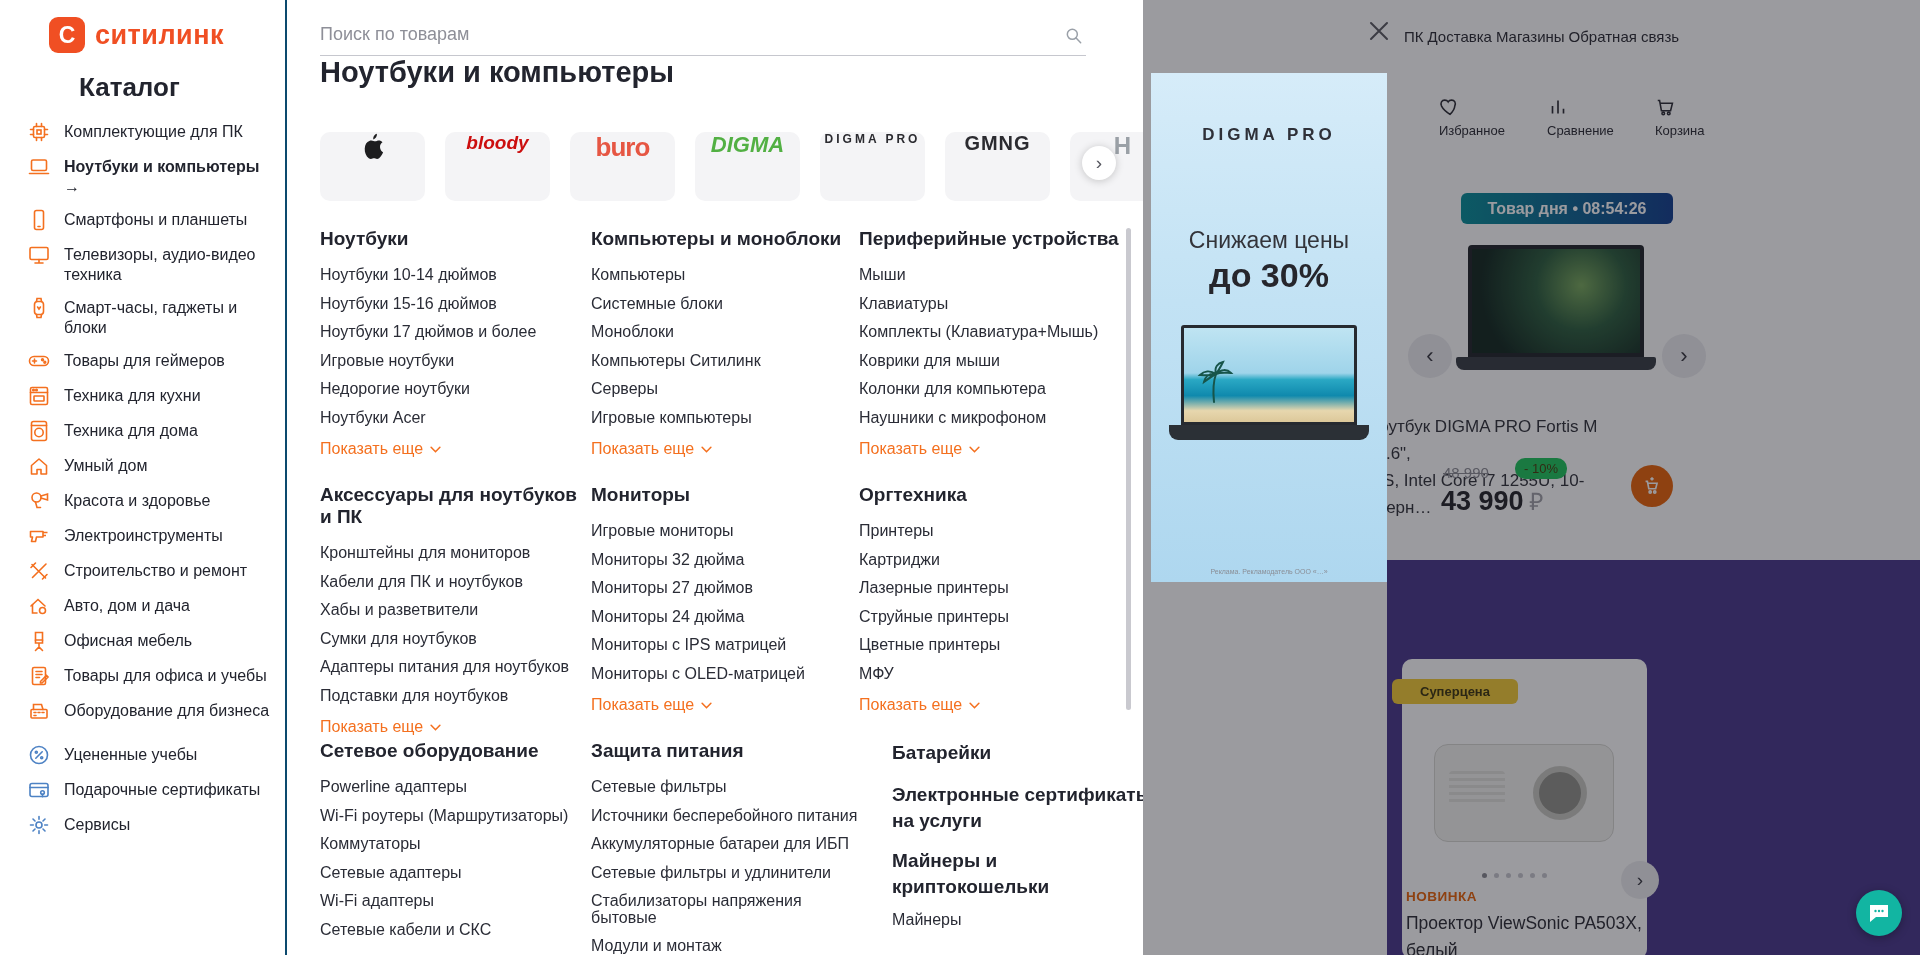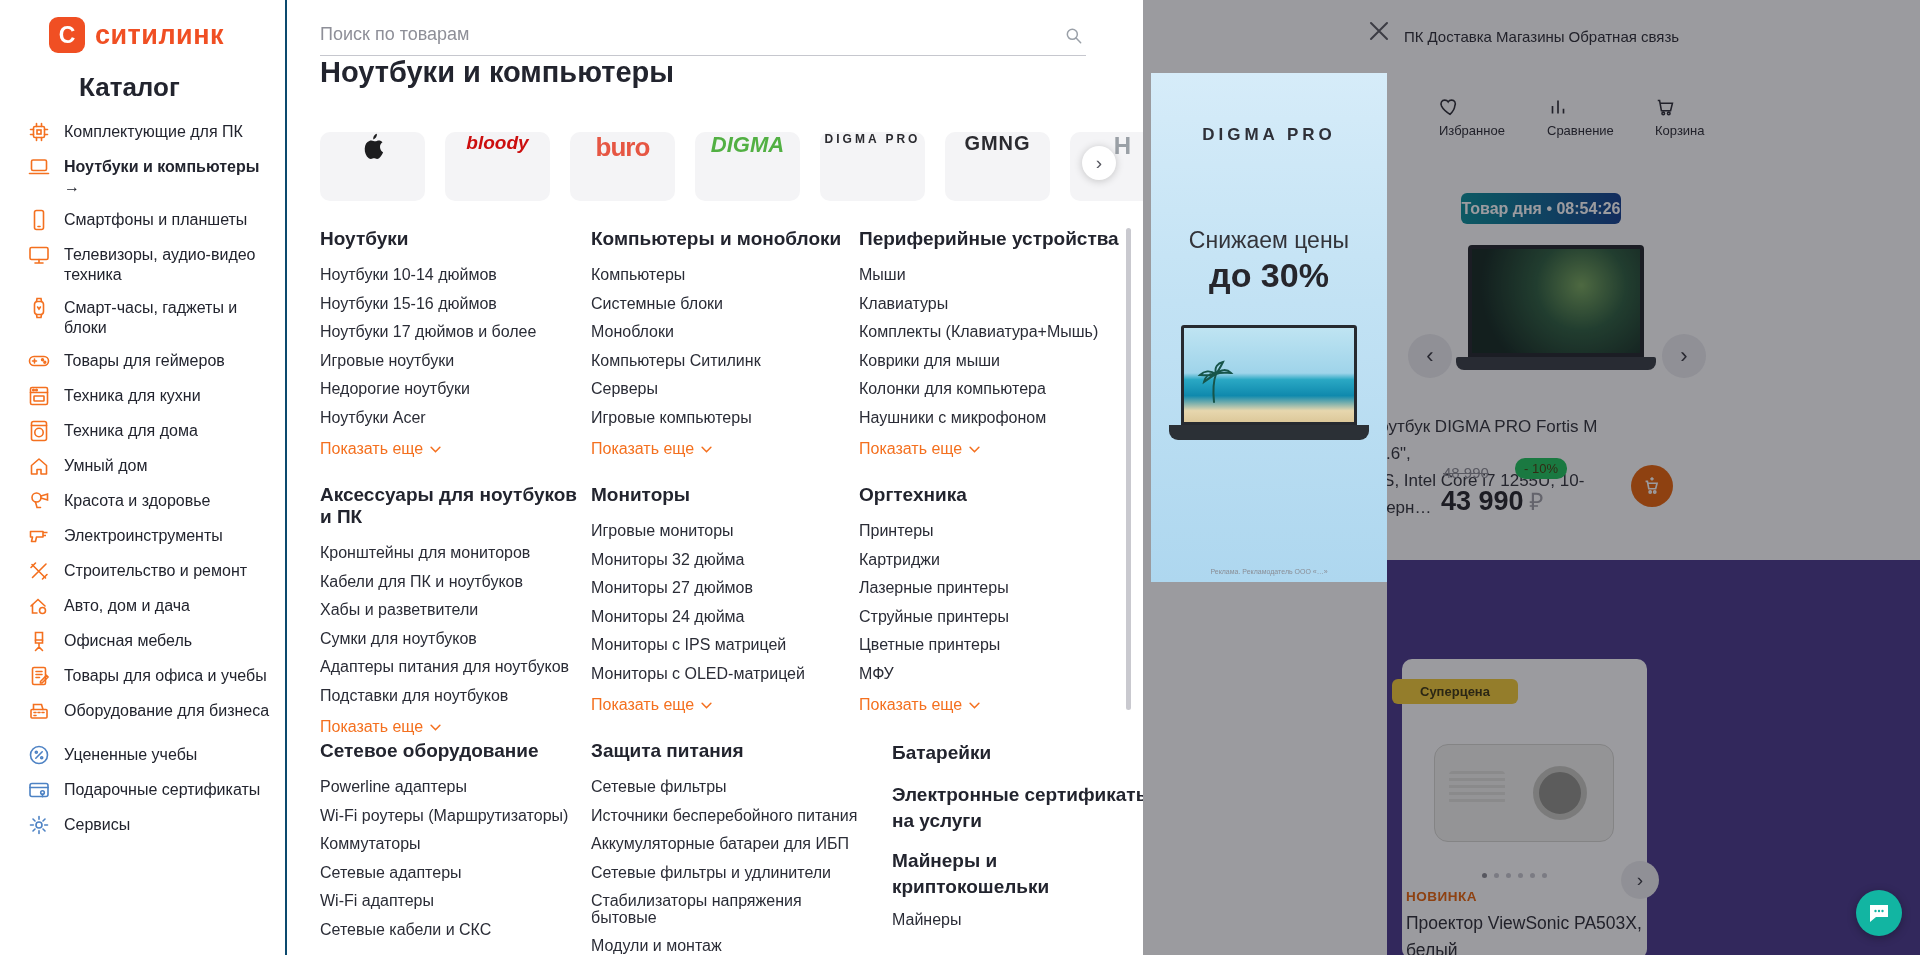--- a/index.html
+++ b/index.html
@@ -10,21 +10,21 @@
   }
   svg { display:block; }
 
   
   .bg-layer { position:absolute; inset:0; background:#fff; }
   .purple-band { position:absolute; left:1387px; top:560px; right:0; bottom:0; background:#4A3A8C; }
   .bg-nav { position:absolute; top:28px; left:1404px; display:flex; gap:4px; font-size:15px; color:#2e2e36; }
   .bg-nav span { cursor:pointer; white-space:nowrap; }
   .bg-actions { position:absolute; top:96px; left:1439px; display:flex; gap:38px; }
   .bg-action { display:flex; flex-direction:column; align-items:flex-start; gap:5px; width:70px; font-size:13px; color:#2e2e36; cursor:pointer; }
-  .pd-badge { position:absolute; left:1461px; top:193px; width:160px; height:31px; border-radius:6px;
+  .pd-badge { position:absolute; left:1461px; top:193px; width:212px; height:31px; border-radius:6px;
     background:linear-gradient(90deg,#0a8f99,#15418f); color:#fff; font-weight:bold; font-size:16px;
     display:flex; align-items:center; justify-content:center; }
   .pd-laptop { position:absolute; left:1468px; top:245px; width:176px; }
   .pd-screen { width:176px; height:112px; border:4px solid #23272c; border-radius:4px 4px 0 0;
     background:radial-gradient(circle at 65% 35%, #7aa95e 0%, #2e5e3f 35%, #152a22 78%); }
   .pd-base { width:200px; height:13px; margin-left:-12px; background:#3a3f46; border-radius:2px 2px 8px 8px; }
   .pd-chevron { position:absolute; width:44px; height:44px; border-radius:50%; background:#ececf0;
     display:flex; align-items:center; justify-content:center; font-size:22px; color:#3a3a42; cursor:pointer; }
   .pd-title { position:absolute; left:1367px; top:413px; width:262px; font-size:17px; line-height:27px; color:#33343c; }
   .pd-oldprice { position:absolute; left:1443px; top:464px; font-size:15px; color:#8d8d95; text-decoration:line-through; }

